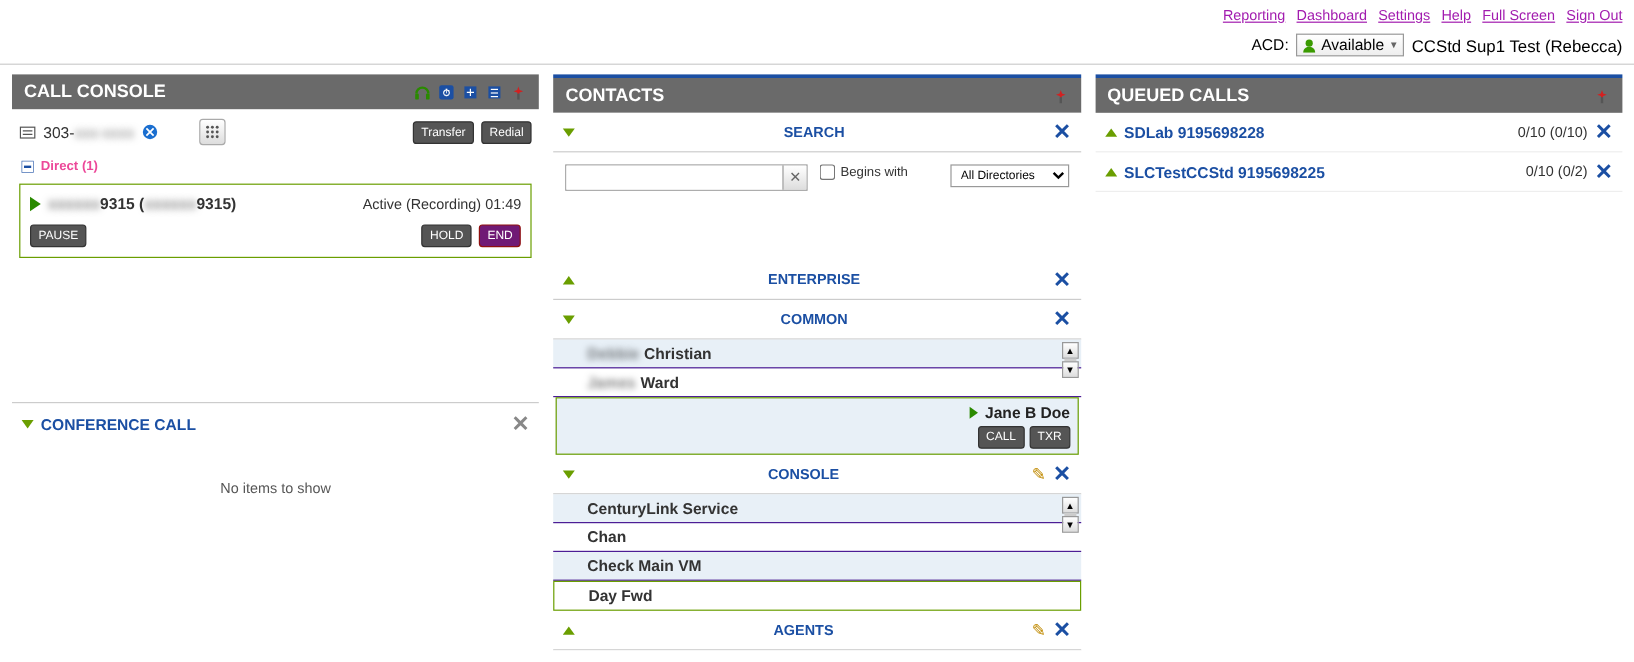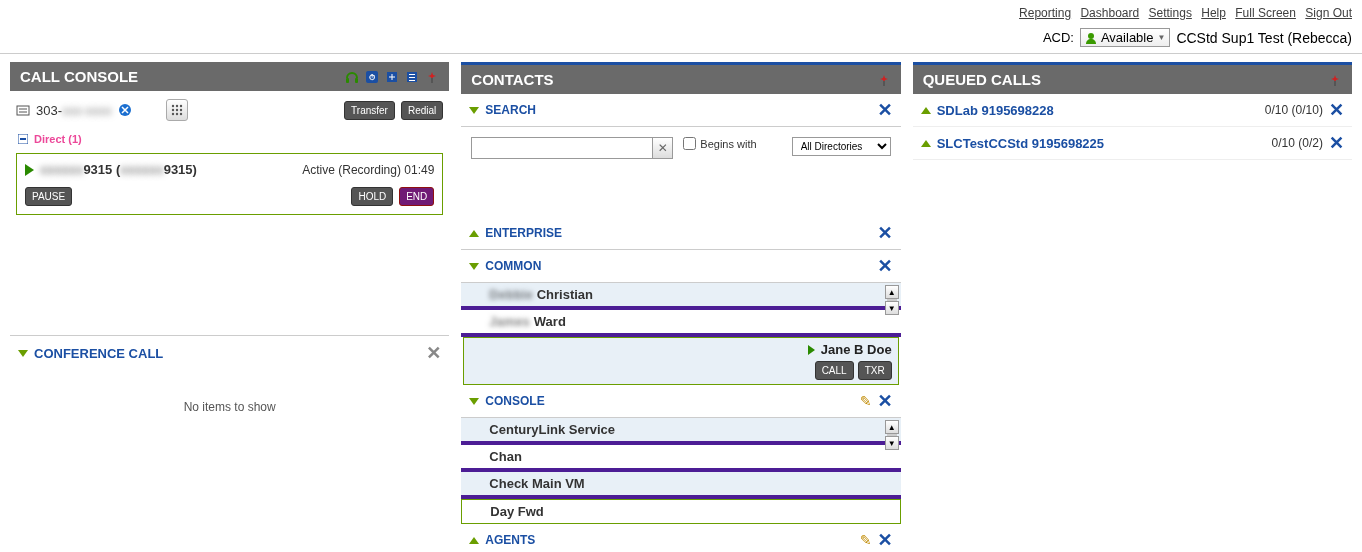--- a/index.html
+++ b/index.html
@@ -9,21 +9,21 @@
 
 .header { display: flex; align-items: flex-start; padding: 6px 10px; border-bottom: 1px solid #ccc; height: 54px; }
 .logo-area { display: flex; align-items: center; gap: 8px; }
 .logo-swirl { width: 26px; height: 26px; }
 .logo-text { font-size: 14px; font-weight: bold; color: #333; }
 .logo-text small { display: block; font-size: 10px; color: #6a9e00; font-weight: normal; }
 .logo-divider { width: 1px; height: 36px; background: #999; margin: 0 10px; }
 .logo-subtitle { font-size: 12px; color: #333; line-height: 1.3; }
 .header-right { margin-left: auto; text-align: right; }
 .top-links { font-size: 12px; margin-bottom: 8px; }
-.top-links a { margin-left: 6px; text-decoration: underline; color: #404040; }
+.top-links a { margin-left: 6px; text-decoration: underline; color: #a21caf; }
 .acd-row { display: flex; align-items: center; justify-content: flex-end; gap: 6px; font-size: 13px; }
 .acd-select { display: inline-flex; align-items: center; border: 1px solid #999; background: linear-gradient(#fff,#eee); padding: 1px 4px; gap: 4px; cursor: pointer; }
 .user-icon { width: 12px; height: 12px; }
 
 
 .columns { display: flex; gap: 12px; padding: 8px 10px; align-items: flex-start; }
 .col-left { width: 440px; }
 .col-mid { width: 440px; border-top: 3px solid #1b4fa3; }
 .col-right { width: 440px; border-top: 3px solid #1b4fa3; }
 
@@ -55,34 +55,34 @@
 
 
 .conf-head { display: flex; align-items: center; padding: 6px 8px; border-top: 1px solid #ccc; margin-top: 120px; }
 .conf-head .title { color: #1b4fa3; font-weight: bold; font-size: 13px; flex: 1; }
 .conf-body { text-align: center; color: #555; padding: 30px 0; font-size: 12px; }
 .tri-down { width: 0; height: 0; border-left: 5px solid transparent; border-right: 5px solid transparent; border-top: 7px solid #6a9e00; }
 .tri-up { width: 0; height: 0; border-left: 5px solid transparent; border-right: 5px solid transparent; border-bottom: 7px solid #6a9e00; }
 .x-gray { color: #888; font-size: 18px; font-weight: bold; cursor: pointer; }
 
 
-.sec-head { display: flex; align-items: center; padding: 5px 8px; border-bottom: 1px solid #ccc; gap: 6px; background: #fff; }
+.sec-head { display: flex; align-items: center; padding: 5px 8px; border-bottom: 1px solid #ccc; gap: 6px; background: #fff; text-align: center; }
 .sec-head .label { color: #1b4fa3; font-weight: bold; font-size: 12px; flex: 1; }
 .x-blue { color: #1b4fa3; font-size: 18px; font-weight: bold; cursor: pointer; }
 .pencil { color: #c08a00; font-size: 14px; cursor: pointer; }
 
 .search-body { padding: 10px; display: flex; align-items: center; gap: 10px; min-height: 90px; align-items: flex-start; }
 .search-input-wrap { display: flex; border: 1px solid #999; }
 .search-input { border: none; padding: 3px 6px; width: 180px; font-size: 12px; outline: none; }
 .search-clear { width: 20px; background: linear-gradient(#fff,#ddd); border-left: 1px solid #999; display: flex; align-items: center; justify-content: center; cursor: pointer; color: #666; font-size: 12px; }
 .chk-wrap { display: flex; align-items: center; gap: 4px; font-size: 11px; color: #333; }
 .dir-select { border: 1px solid #999; background: #fff; font-size: 10px; padding: 2px 4px; width: 99px; }
 
 .contact-list { position: relative; }
-.contact-row { padding: 4px 8px 4px 28px; font-size: 13px; font-weight: bold; color: #333; border-bottom: 4px solid #4c1d95; }
+.contact-row { padding: 4px 8px 4px 28px; font-size: 13px; font-weight: bold; color: #333; border-bottom: 1px solid #4c1d95; }
 .contact-row.alt { background: #e8f0f7; }
 .contact-row .pre { color: transparent; text-shadow: 0 0 5px rgba(0,0,0,.5); margin-right: 4px; }
 .contact-selected { border: 1px solid #6a9e00; margin: 0 2px; padding: 4px 6px; background: #e8f0f7; }
 .contact-selected .top { display: flex; align-items: center; gap: 6px; justify-content: flex-end; }
 .contact-selected .name { font-weight: bold; font-size: 13px; color: #222; }
 .contact-selected .btns { display: flex; gap: 4px; justify-content: flex-end; margin-top: 4px; }
 .scroll-widget { position: absolute; right: 2px; top: 2px; width: 14px; display: flex; flex-direction: column; align-items: center; }
 .scroll-btn { width: 14px; height: 14px; border: 1px solid #999; background: linear-gradient(#fff,#ddd); font-size: 8px; display: flex; align-items: center; justify-content: center; cursor: pointer; }
 
 .personal-row.highlight { border: 1px solid #6a9e00; }

